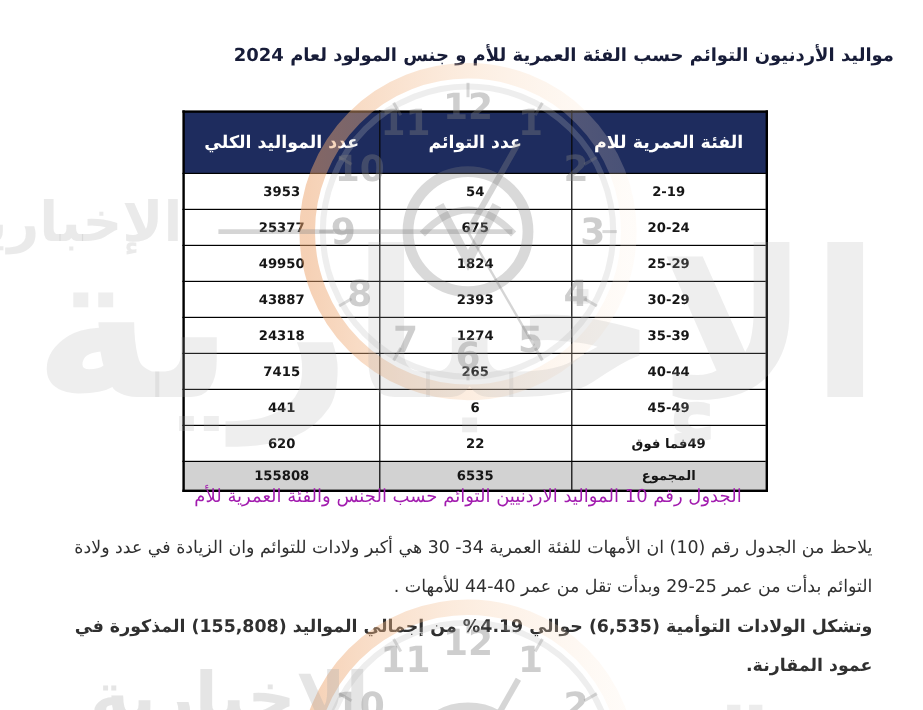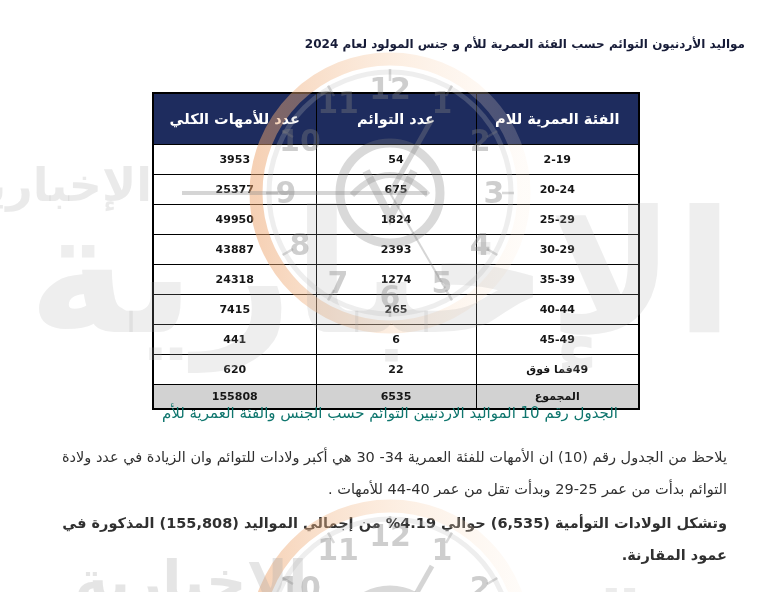--- a/index.html
+++ b/index.html
@@ -5,21 +5,21 @@
   html,body{margin:0;padding:0;}
   .page{
     position:relative; width:769px; height:592px; overflow:hidden;
     background:#ffffff; font-family:"DejaVu Sans", sans-serif;
   }
   .content{position:absolute; inset:0; z-index:1;}
 
   
   .doc-title{
     position:absolute; top:37px; right:24px; direction:rtl;
-    font-size:12px; font-weight:bold; color:var(--title-color,#171c38);
+    font-size:15px; font-weight:bold; color:var(--title-color,#171c38);
     white-space:nowrap; letter-spacing:0;
   }
 
   
   .births-table{
     position:absolute; left:152px; top:92px; width:486px;
     border-collapse:collapse; direction:rtl; table-layout:fixed;
     border:2px solid #000;
   }
   .births-table th{
@@ -32,21 +32,21 @@
     font-size:11px; font-weight:bold; color:#161616; text-align:center;
   }
   .births-table tr.total-row td{
     background:var(--total-gray,#d2d2d2); height:23px;
   }
 
   
   .table-caption{
     position:absolute; top:404px; left:95px; width:590px;
     direction:rtl; text-align:center;
-    font-size:15px; font-weight:500; color:#0f766e;
+    font-size:15px; font-weight:500; color:#a21caf;
   }
   .para{
     position:absolute; right:42px; width:670px; margin:0;
     direction:rtl; text-align:right;
     font-size:14.5px; line-height:32px; color:#303030;
   }
   .para-1{top:441px;}
   .para-2{top:507px;font-weight:bold;}
 
   
@@ -88,21 +88,21 @@
     <table class="births-table">
       <colgroup>
         <col style="width:163px">
           <col style="width:160px">
           <col style="width:163px">
       </colgroup>
       <thead>
         <tr>
           <th>الفئة العمرية للام</th>
           <th>عدد التوائم</th>
-          <th>عدد للأمهات الكلي</th>
+          <th>عدد المواليد الكلي</th>
         </tr>
       </thead>
       <tbody>
         <tr>
           <td>2-19</td>
           <td>54</td>
           <td>3953</td>
         </tr>
         <tr>
           <td>20-24</td>

